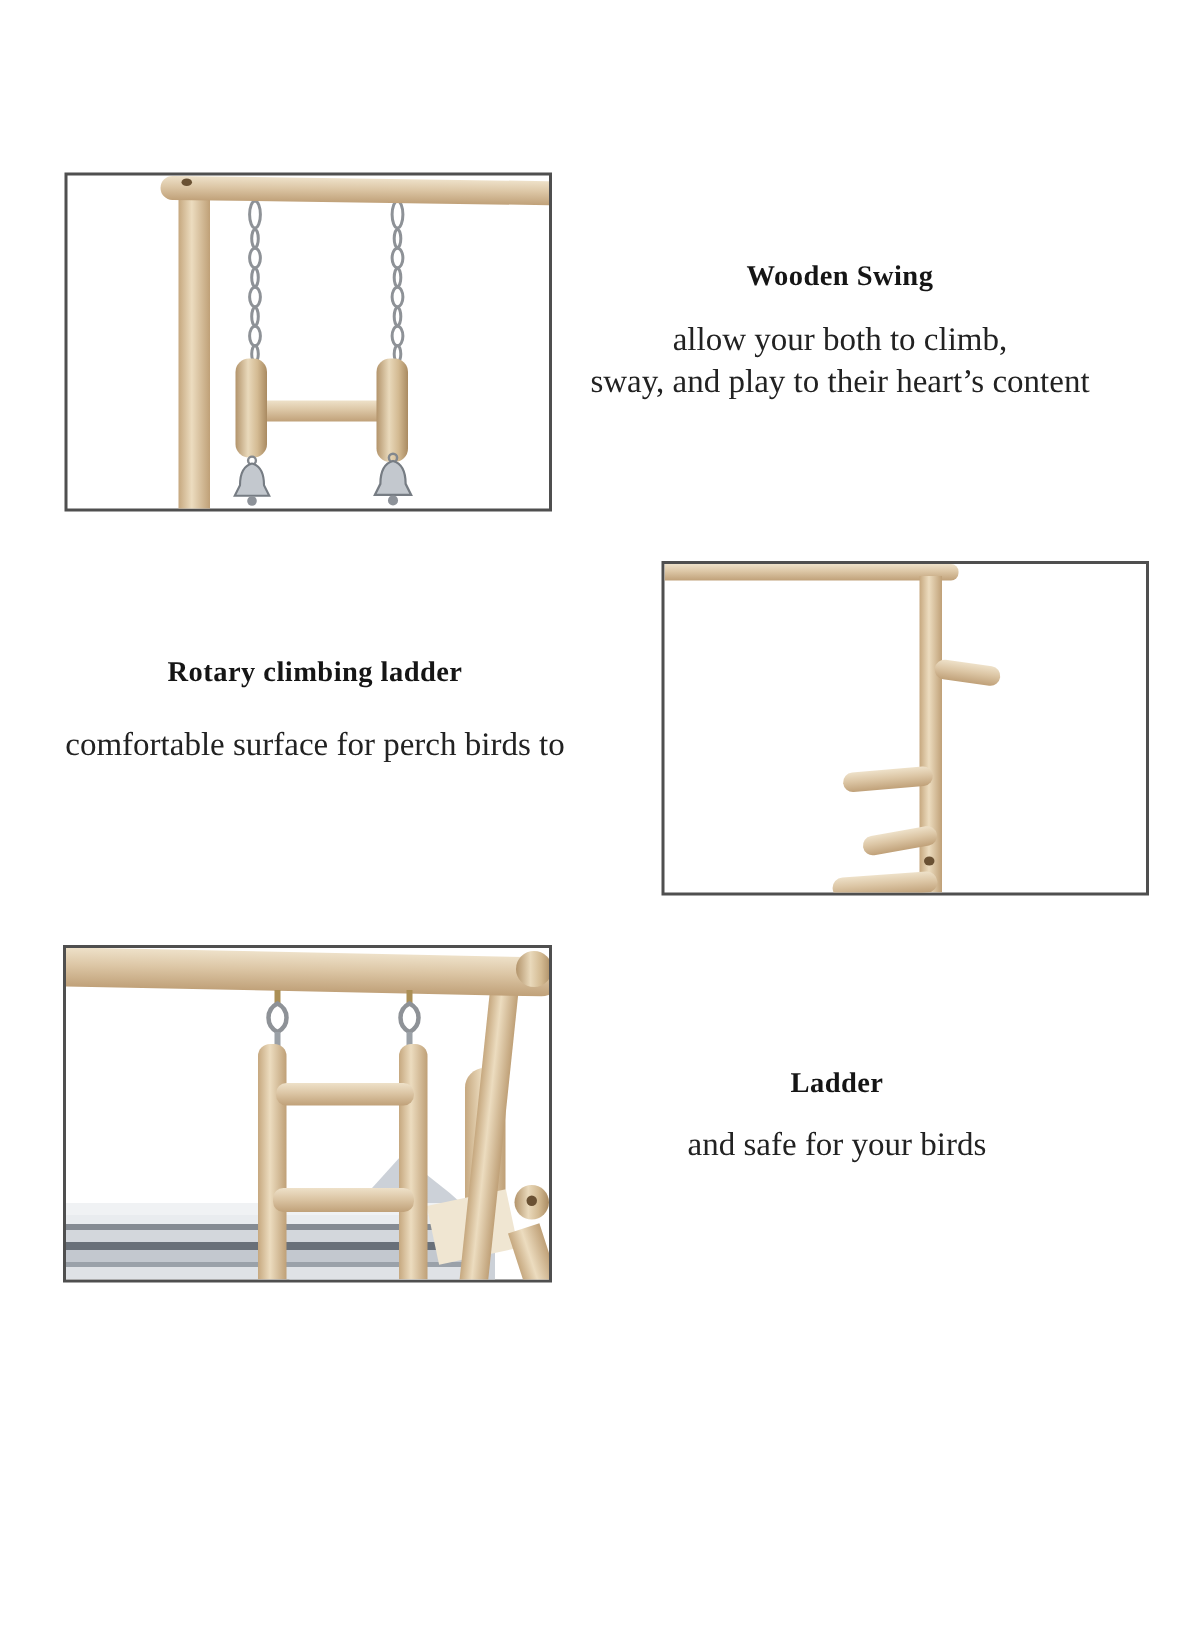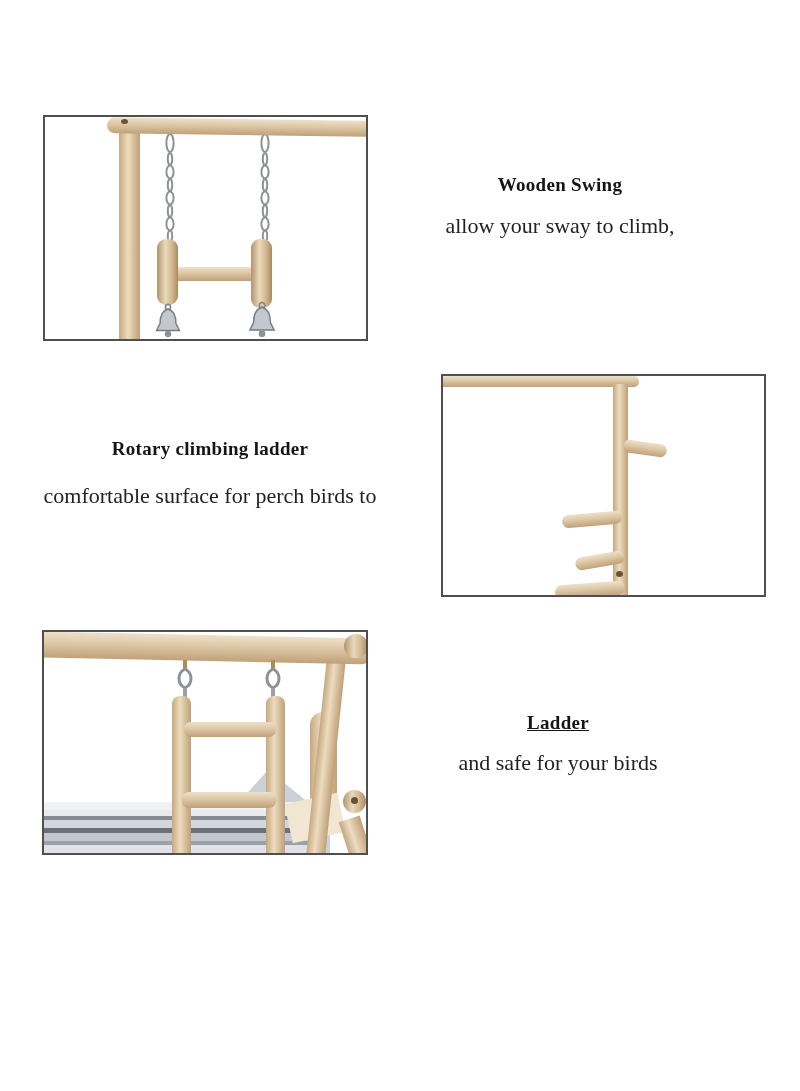--- a/index.html
+++ b/index.html
@@ -21,21 +21,21 @@
   
   .text-block{position:absolute;text-align:center;}
   .text-block h2{margin:0;font-size:19px;font-weight:bold;line-height:30px;letter-spacing:.3px;color:#151515;}
   .desc-line{font-size:22px;line-height:28px;color:#222;}
   #tb1{left:360px;top:170px;width:400px;}
   #tb1 h2{margin-bottom:12px;}
   #tb2{left:10px;top:434px;width:400px;}
   #tb2 h2{margin-bottom:17px;text-align:center;}
   #tb2 .desc-line{line-height:29px;}
   #tb3{left:358px;top:708px;width:400px;}
-  #tb3 h2{margin-bottom:11px;text-decoration:underline;}
+  #tb3 h2{margin-bottom:11px;}
 
   
   .tray-bands{background:repeating-linear-gradient(180deg,
       #e9ecef 0px,#e9ecef 6px,#858b93 6px,#858b93 10px,
       #d3d7dc 10px,#d3d7dc 18px,#697079 18px,#697079 23px,
       #c3c8cf 23px,#c3c8cf 31px,#9aa1a9 31px,#9aa1a9 35px,
       #dfe2e6 35px,#dfe2e6 43px);}
   svg{display:block;}
 </style>
 </head>
@@ -81,21 +81,22 @@
     </svg>
     <svg class="shape" style="left:199px;top:184px;" width="36" height="40" viewBox="0 0 34 38">
       <circle cx="17" cy="4" r="2.6" fill="none" stroke="#83888e" stroke-width="1.6"></circle>
       <path d="M17 6 C 11.5 7.5, 9 13, 9 20.5 L 5.5 27.5 L 28.5 27.5 L 25 20.5 C 25 13, 22.5 7.5, 17 6 Z" fill="#c3c8ce" stroke="#767c83" stroke-width="1.4"></path>
       <circle cx="17" cy="31" r="3.2" fill="#8d9299"></circle>
     </svg>
   </div>
 
   <div id="tb1" class="text-block">
     <h2>Wooden Swing</h2>
-    <div class="desc-line">allow your sway to climb,</div>
+    <div class="desc-line">allow your both to climb,</div>
+    <div class="desc-line">sway, and play to their heart’s content</div>
   </div>
 
   <div id="tb2" class="text-block">
     <h2>Rotary climbing ladder</h2>
     <div class="desc-line">comfortable surface for perch birds to</div>
   </div>
 
   <div id="box2" class="photo-box">
     <div class="shape wood-h" style="left:0;top:0;width:196px;height:11px;border-radius:0 5px 5px 0;"></div>
     <div class="shape wood-v" style="left:170px;top:8px;width:15px;height:211px;"></div>

